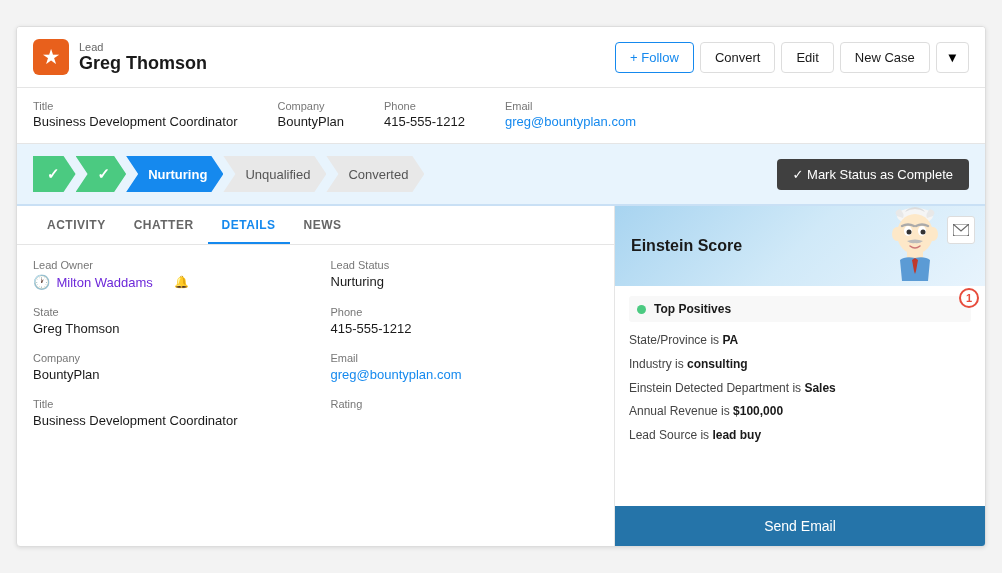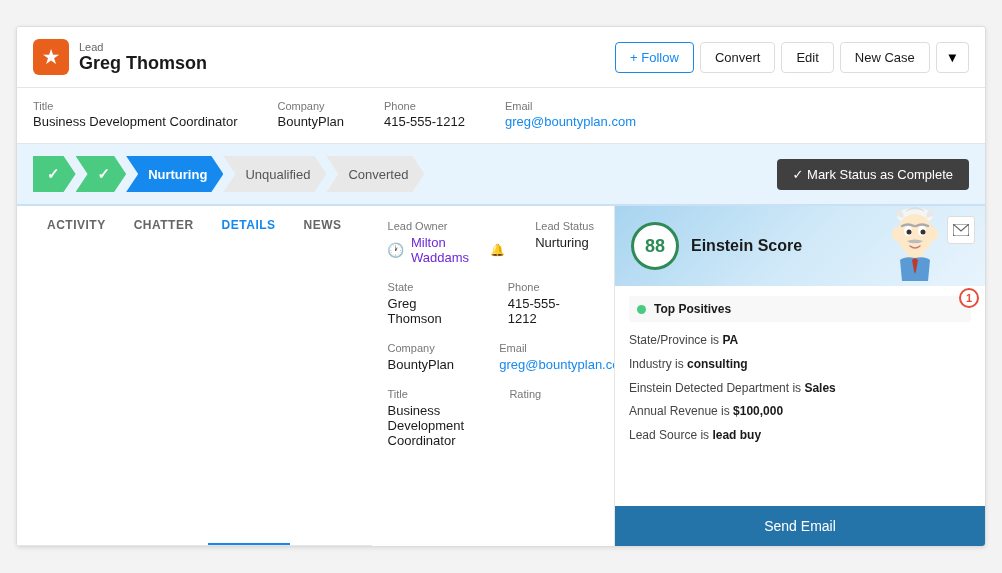--- a/index.html
+++ b/index.html
@@ -24,21 +24,21 @@
     .meta-label { font-size: 11px; color: #777; }
     .meta-value { font-size: 13px; color: #1a1a1a; }
     .meta-value.link { color: #1589ee; text-decoration: none; }
 
     
     .progress-section { background: #e8f4fd; padding: 12px 16px; display: flex; align-items: center; gap: 0; border-bottom: 2px solid #c9e0f5; }
     .mark-complete-btn { margin-left: auto; background: #404040; color: #fff; border: none; border-radius: 4px; padding: 8px 16px; font-size: 13px; font-weight: 500; cursor: pointer; display: flex; align-items: center; gap: 6px; }
 
     
     .content-area { display: flex; height: 340px; }
-    .left-panel { flex: 1; border-right: 1px solid #e5e5e5; display: flex; overflow: hidden; }
+    .left-panel { flex: 1; border-right: 1px solid #e5e5e5; display: flex; flex-direction: column; overflow: hidden; }
     .right-panel { width: 370px; display: flex; flex-direction: column; overflow: hidden; }
 
     
     .tabs { display: flex; border-bottom: 1px solid #e5e5e5; padding: 0 16px; background: #fff; }
     .tab { padding: 12px 14px 10px; font-size: 12px; font-weight: 600; color: #666; cursor: pointer; border-bottom: 2px solid transparent; text-transform: uppercase; letter-spacing: 0.5px; }
     .tab.active { color: #1589ee; border-bottom: 2px solid #1589ee; }
 
     
     .details-content { padding: 14px 16px; overflow-y: auto; flex: 1; }
     .field-row { display: flex; gap: 30px; margin-bottom: 16px; }
@@ -214,21 +214,20 @@
                 <span></span>
               </div>
             </div>
           </div>
         </div>
       </div>
 
       <div class="right-panel">
 
         <div class="einstein-header">
-          <div class="einstein-score-circle">88</div>
           <div class="einstein-title">Einstein Score</div>
 
           <div class="einstein-mascot">
             <svg viewBox="0 0 60 75" xmlns="http://www.w3.org/2000/svg" width="60" height="75">
 
               <ellipse cx="30" cy="10" rx="18" ry="8" fill="#f5f5f5"></ellipse>
               <path d="M12 10 Q8 5 15 3 Q20 8 18 12Z" fill="#e8e8e8"></path>
               <path d="M48 10 Q52 5 45 3 Q40 8 42 12Z" fill="#e8e8e8"></path>
               <path d="M20 6 Q30 0 40 6 Q38 2 30 1 Q22 2 20 6Z" fill="#ddd"></path>
 

